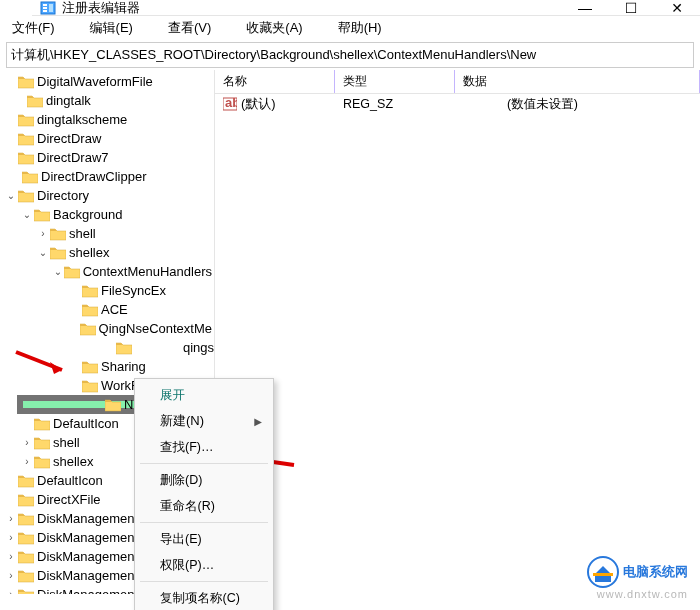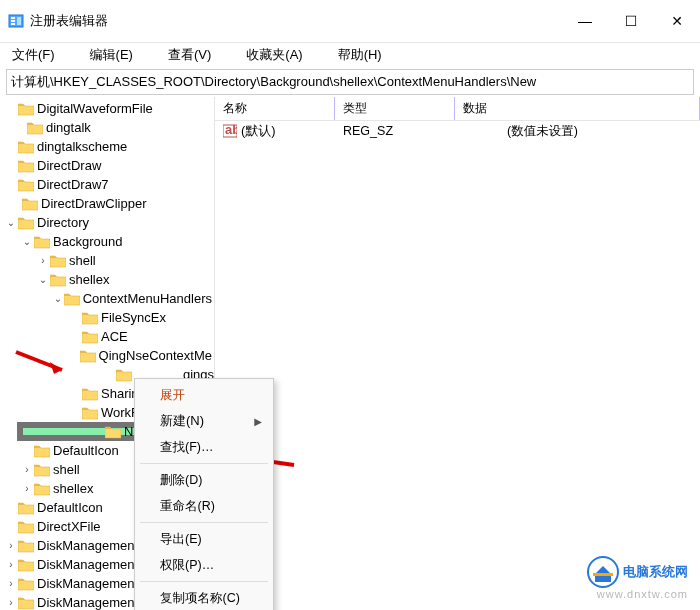--- a/index.html
+++ b/index.html
@@ -1,18 +1,18 @@
 <!DOCTYPE html>
 <html><head>
   <meta charset="utf-8">
   <style>
     * { box-sizing: border-box; margin: 0; padding: 0; font-family: "Microsoft YaHei", "Segoe UI", sans-serif; font-size: 13px; }
     body { width: 700px; height: 610px; background: #fff; overflow: hidden; position: relative; }
     
-    .titlebar { height: 43px; display: flex; align-items: center; padding-left: 8px; border-bottom: 1px solid #e5e5e5; }
+    .titlebar { height: 16px; display: flex; align-items: center; padding-left: 8px; border-bottom: 1px solid #e5e5e5; margin-left: 32px; }
     .titlebar-icon { width: 16px; height: 16px; margin-right: 6px; }
     .titlebar-title { flex: 1; font-size: 13px; }
     .titlebar-buttons { display: flex; }
     .titlebar-btn { width: 46px; height: 32px; display: flex; align-items: center; justify-content: center; font-size: 14px; }
     
     .menubar { height: 24px; display: flex; align-items: center; padding-left: 4px; gap: 19px; }
     .menu-item { padding: 2px 8px; font-size: 13px; }
     
     .pathbar { height: 26px; border: 1px solid #ccc; margin: 2px 6px; display: flex; align-items: center; padding: 0 4px; background: #fff; font-size: 12px; }
     
@@ -32,21 +32,21 @@
     .list-col.data { flex: 1; }
     .list-row { display: flex; height: 20px; align-items: center; }
     .list-cell { padding: 0 8px; font-size: 12.5px; display: flex; align-items: center; }
     .list-cell.name { width: 120px; }
     .list-cell.type { width: 120px; }
     .list-cell.data { flex: 1; margin-left: 44px; }
     .value-icon { width: 14px; height: 14px; margin-right: 4px; }
     
     .context-menu { position: absolute; left: 134px; top: 378px; width: 140px; background: #f9f9f9; border: 1px solid #ccc; box-shadow: 3px 3px 6px rgba(0,0,0,0.2); padding: 3px; z-index: 100; }
     .ctx-item { height: 26px; display: flex; align-items: center; padding: 0 12px 0 22px; font-size: 12.5px; position: relative; }
-    .ctx-item.disabled { color: #c2410c; }
+    .ctx-item.disabled { color: #0f766e; }
     .ctx-item .sub-arrow { position: absolute; right: 8px; font-size: 10px; color: #555; }
     .ctx-sep { height: 1px; background: #ddd; margin: 3px 2px; }
     
     .arrow-red { position: absolute; pointer-events: none; z-index: 50; }
     .arrow1 { left: 14px; top: 350px; }
     .arrow2 { left: 228px; top: 445px; }
     
     .watermark { position: absolute; right: 12px; bottom: 10px; text-align: right; pointer-events: none; }
     .watermark-main { font-size: 28px; font-weight: bold; color: #2878dc; display: flex; align-items: center; justify-content: flex-end; gap: 4px; }
     .watermark-sub { font-size: 11px; color: #b8b8b8; letter-spacing: 1px; }

